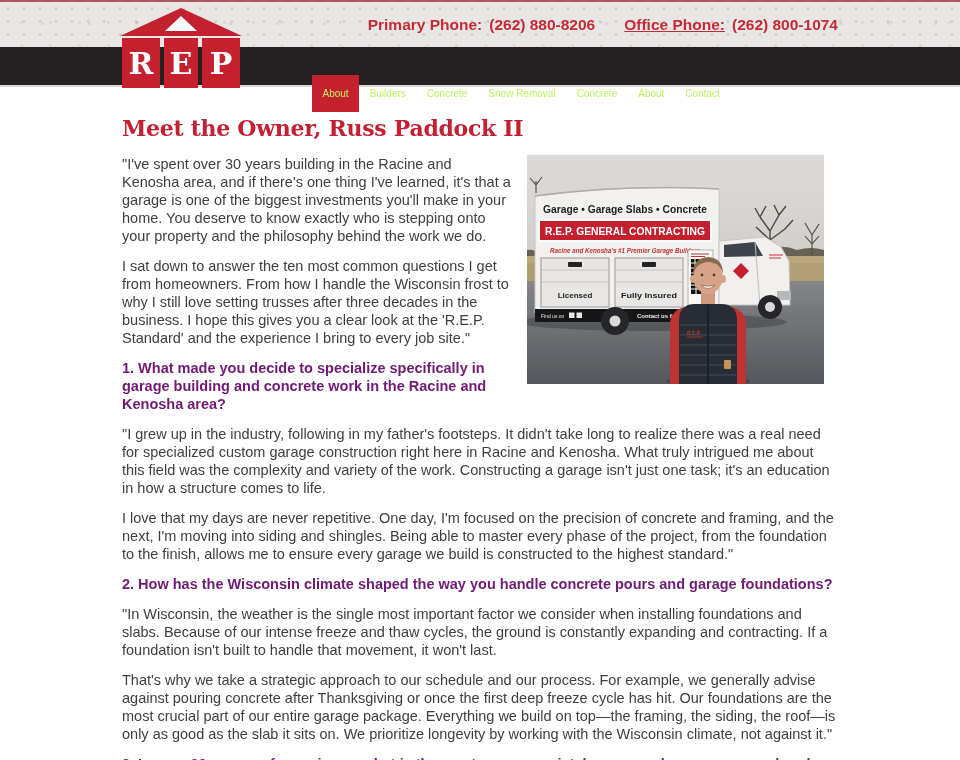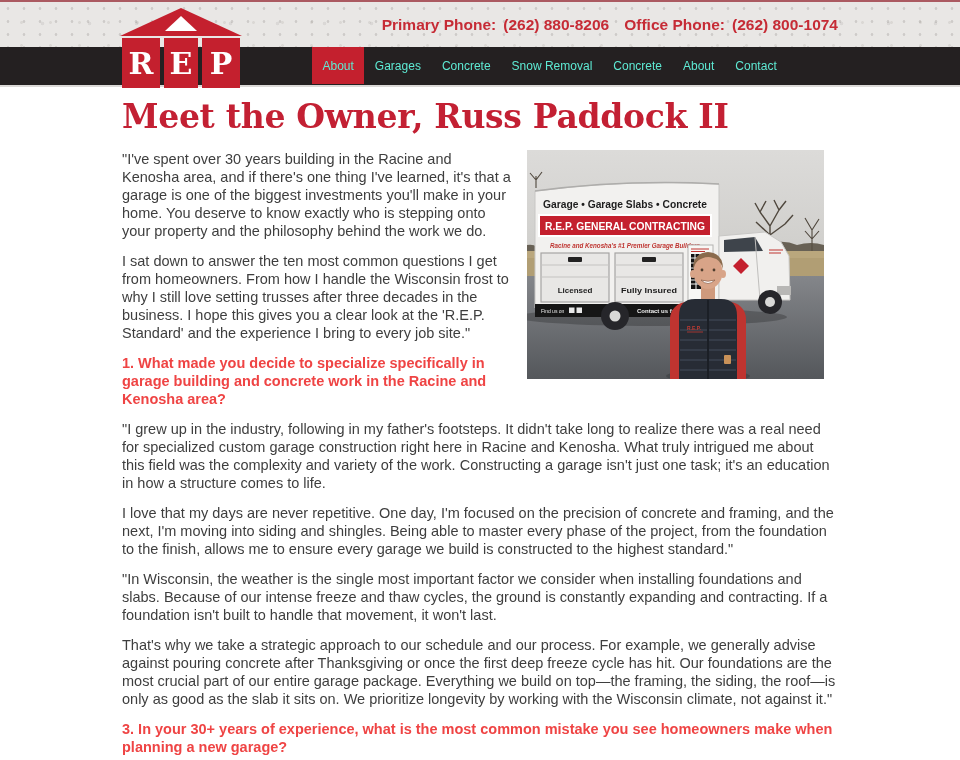--- a/index.html
+++ b/index.html
@@ -20,59 +20,59 @@
       radial-gradient(circle, rgba(90,85,80,.10) 1.4px, transparent 2.2px);
     background-size:16px 13px, 29px 23px, 47px 37px;
     background-position:0 0, 7px 9px, 19px 3px;
   }
   .topbar-inner{
     width:716px; height:100%; margin:0 auto;
     display:flex; justify-content:flex-end; align-items:center;
   }
   .phones{ font-size:15.5px; font-weight:700; color:#c62b35; white-space:nowrap; }
   .phones .num{ margin-left:7px; color:#c62b35; text-decoration:none;text-align:center; }
-  .phones .lbl2{ margin-left:15px; }
+  .phones .lbl2{ margin-left:29px;text-decoration:underline; }
   
   .navbar{
     height:40px; background:#242021;
     border-bottom:2px solid #dbd9d7;
     position:relative; z-index:2;
   }
   .nav-inner{ width:716px; height:100%; margin:0 auto; position:relative; }
   .logo{
     position:absolute; left:-2px; top:-39px; width:122px; height:80px;
     display:block; cursor:pointer; z-index:5;
   }
   .nav-list{
     display:flex; align-items:flex-start; height:100%;
     margin-left:190px; list-style:none;
   }
   .nav-link{
     display:flex; align-items:center; height:37px; padding:0 10.5px;
-    color:#5eead4; font-size:12px; font-weight:500;
-    text-decoration:none; cursor:pointer; white-space:nowrap;
+    color:#bef264; font-size:10px; font-weight:500;
+    text-decoration:none; cursor:pointer; white-space:nowrap;margin-top:28px;
   }
   .nav-link.active{ background:#c4202e; }
   
   main{ width:716px; margin:0 auto; }
   .page-title{
-    margin-top:10px; margin-bottom:14px;
+    margin-top:28px; margin-bottom:14px;
     font-family:"DejaVu Serif", serif;
-    font-size:33px; font-weight:700; letter-spacing:-0.3px;
+    font-size:22px; font-weight:700; letter-spacing:-0.3px;
     color:#c32033;
   }
   .photo{
     float:right; width:297px; height:229px;
     margin:0 14px 10px 16px;
   }
   .photo svg{ display:block; width:297px; height:229px; }
   p.para, p.question{
     font-size:14.5px; line-height:18px; margin-bottom:12px; color:#3e3e3e;
   }
-  p.question{ font-weight:700; color:#ef4444; }
+  p.question{ font-weight:700; color:#701a75; }
 </style>
 </head>
 <body>
 
 <header class="topbar">
   <div class="topbar-inner">
     <div class="phones">
       <span>Primary Phone:</span><a class="num">(262) 880-8206</a><span class="lbl2">Office Phone:</span><a class="num">(262) 800-1074</a>
     </div>
   </div>
@@ -91,21 +91,21 @@
         <text x="21" y="66" text-anchor="middle" font-family="DejaVu Serif, serif" font-weight="700" font-size="30" fill="#ffffff">R</text>
         <text x="61" y="66" text-anchor="middle" font-family="DejaVu Serif, serif" font-weight="700" font-size="30" fill="#ffffff">E</text>
         <text x="101" y="66" text-anchor="middle" font-family="DejaVu Serif, serif" font-weight="700" font-size="30" fill="#ffffff">P</text>
       </svg>
     </a>
     <ul class="nav-list">
       <li>
           <a class="nav-link active">About</a>
         </li>
       <li>
-          <a class="nav-link">Garages</a>
+          <a class="nav-link">Builders</a>
         </li>
       <li>
           <a class="nav-link">Concrete</a>
         </li>
       <li>
           <a class="nav-link">Snow Removal</a>
         </li>
       <li>
           <a class="nav-link">Concrete</a>
         </li>
@@ -216,16 +216,17 @@
         <rect x="197" y="205" width="7" height="9" rx="1" fill="#c89158"></rect>
       </g>
     </svg>
   </figure>
 
   <p class="para">"I've spent over 30 years building in the Racine and Kenosha area, and if there's one thing I've learned, it's that a garage is one of the biggest investments you'll make in your home. You deserve to know exactly who is stepping onto your property and the philosophy behind the work we do.</p>
   <p class="para">I sat down to answer the ten most common questions I get from homeowners. From how I handle the Wisconsin frost to why I still love setting trusses after three decades in the business. I hope this gives you a clear look at the 'R.E.P. Standard' and the experience I bring to every job site."</p>
   <p class="question">1. What made you decide to specialize specifically in garage building and concrete work in the Racine and Kenosha area?</p>
   <p class="para">"I grew up in the industry, following in my father's footsteps. It didn't take long to realize there was a real need for specialized custom garage construction right here in Racine and Kenosha. What truly intrigued me about this field was the complexity and variety of the work. Constructing a garage isn't just one task; it's an education in how a structure comes to life.</p>
   <p class="para">I love that my days are never repetitive. One day, I'm focused on the precision of concrete and framing, and the next, I'm moving into siding and shingles. Being able to master every phase of the project, from the foundation to the finish, allows me to ensure every garage we build is constructed to the highest standard."</p>
+  <p class="question">2. How has the Wisconsin climate shaped the way you handle concrete pours and garage foundations?</p>
   <p class="para">"In Wisconsin, the weather is the single most important factor we consider when installing foundations and slabs. Because of our intense freeze and thaw cycles, the ground is constantly expanding and contracting. If a foundation isn't built to handle that movement, it won't last.</p>
   <p class="para">That's why we take a strategic approach to our schedule and our process. For example, we generally advise against pouring concrete after Thanksgiving or once the first deep freeze cycle has hit. Our foundations are the most crucial part of our entire garage package. Everything we build on top—the framing, the siding, the roof—is only as good as the slab it sits on. We prioritize longevity by working with the Wisconsin climate, not against it."</p>
   <p class="question">3. In your 30+ years of experience, what is the most common mistake you see homeowners make when planning a new garage?</p>
 </main>
 
 </body></html>

